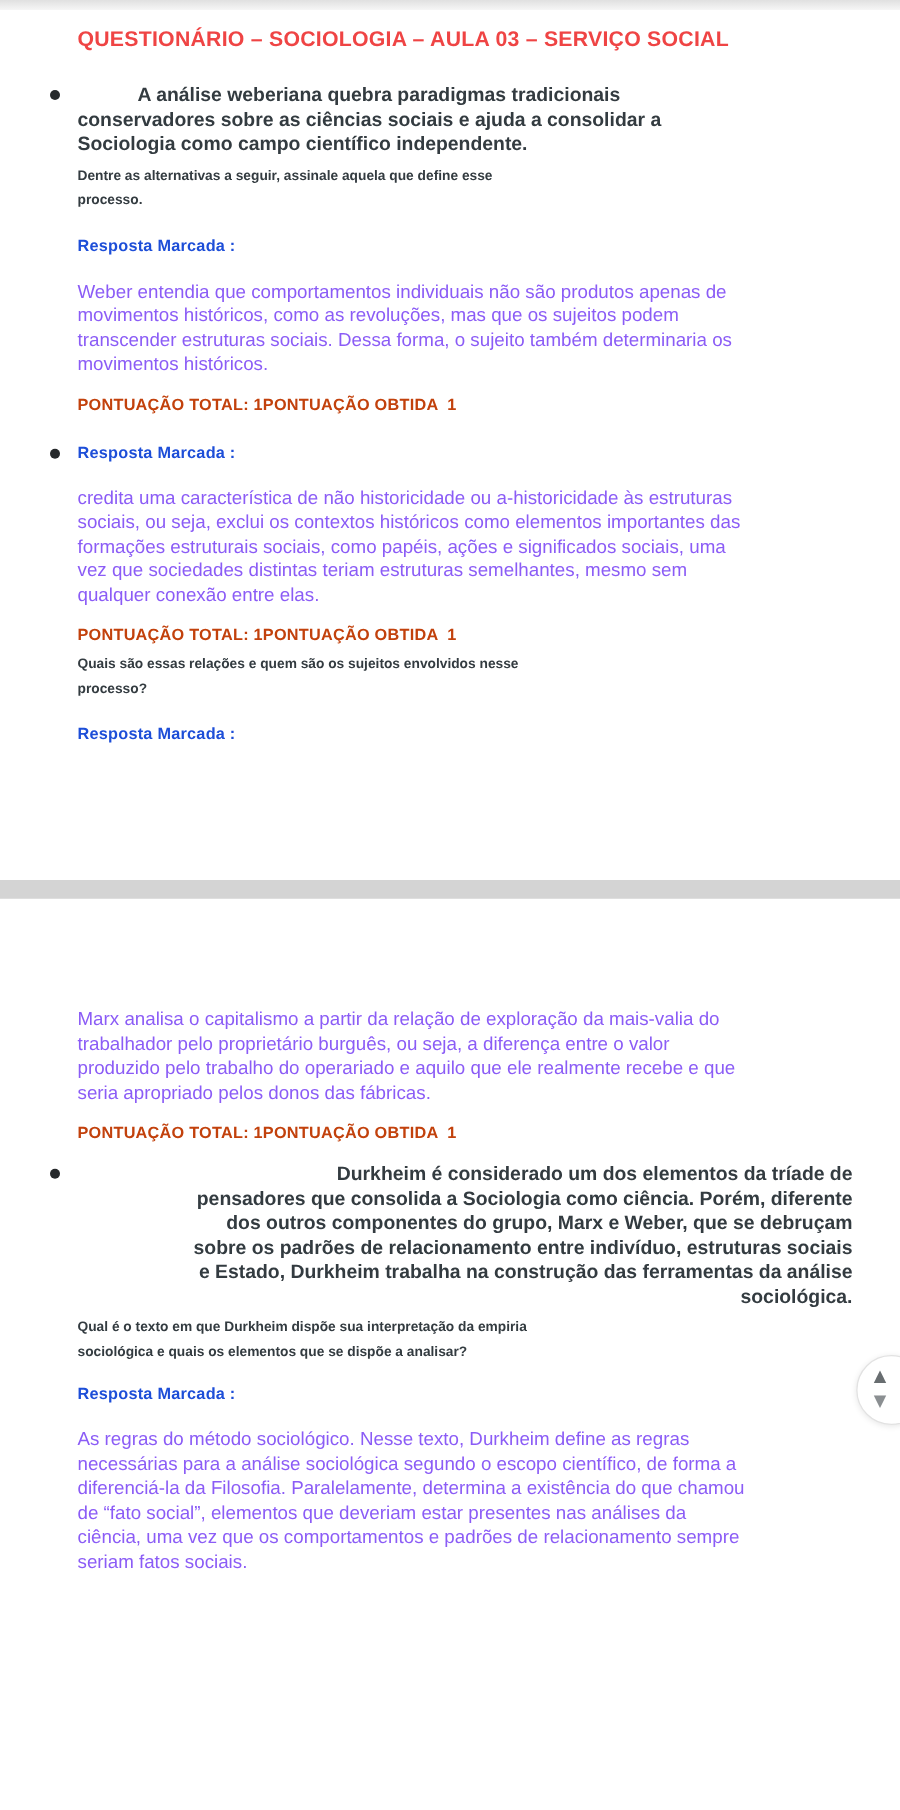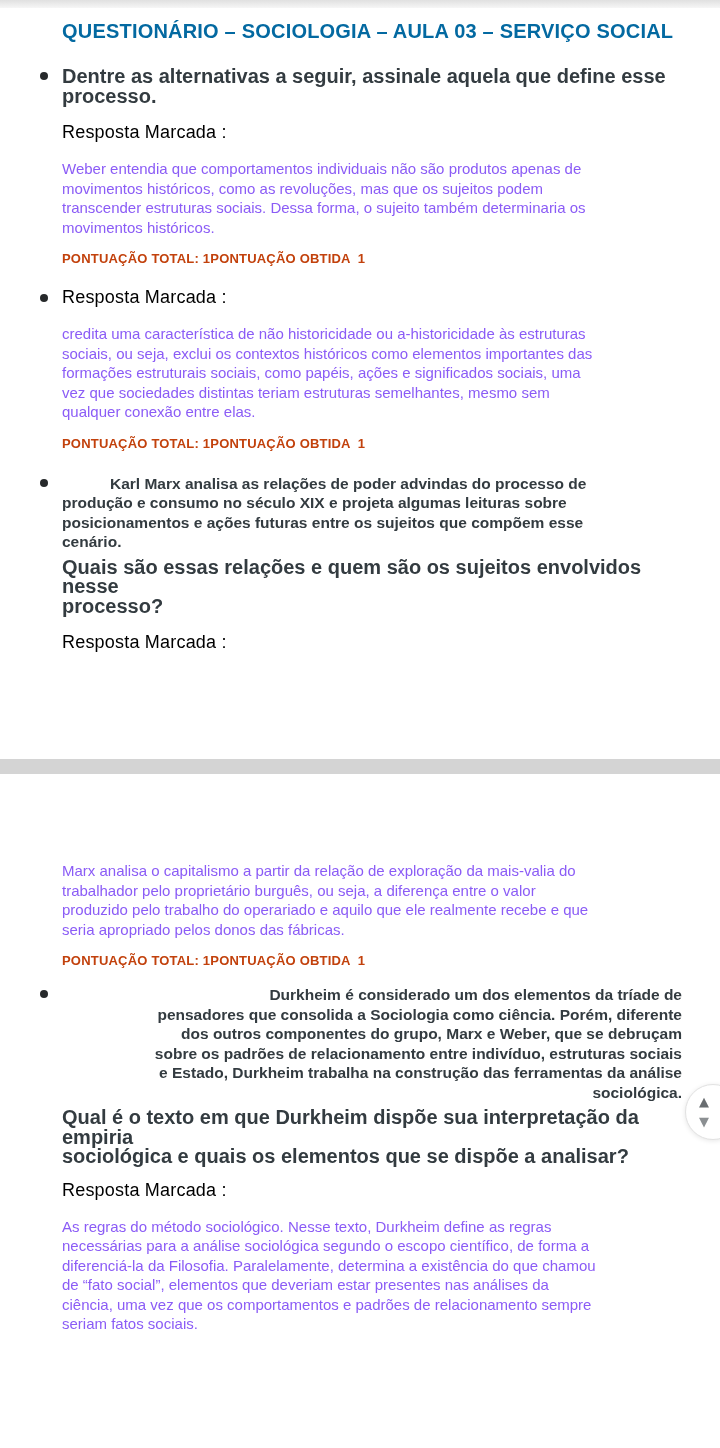--- a/index.html
+++ b/index.html
@@ -4,40 +4,40 @@
 <style>
   * { margin:0; padding:0; box-sizing:border-box; }
   html,body { background:#fff; }
   body {
     width:720px; height:1448px; overflow:hidden; position:relative;
     font-family:"Liberation Sans","DejaVu Sans",sans-serif;
   }
   .top-strip { height:8px; background:linear-gradient(180deg,#e0e0e0,#f6f6f6); }
   .content { padding:0 38px 0 62px; }
   .page-title {
-    margin-top:12px; font-size:20px; font-weight:bold; color:#0369a1;
+    margin-top:12px; font-size:17px; font-weight:bold; color:#ef4444;
     line-height:23px; letter-spacing:.2px; white-space:pre-line;
   }
   .question { }
   .prompt {
     position:relative; margin-top:22px; font-size:15.5px; font-weight:bold;
     color:#333b40; line-height:19.5px; white-space:pre-line; text-indent:48px;
   }
   .question-first .prompt { margin-top:24px; }
   .q4 .prompt { margin-top:16px;text-align:right; }
   .bullet {
     position:absolute; left:-22px; top:5px; width:8px; height:8px;
     border-radius:50%; background:#26292b; display:block;
   }
   .subprompt {
-    margin-top:6px; font-size:20px; font-weight:bold; color:#333b40;
+    margin-top:6px; font-size:11px; font-weight:bold; color:#333b40;
     line-height:19.5px; white-space:pre-line;
   }
   .label {
-    margin-top:18px; font-size:18px; font-weight:normal; color:#000000;
+    margin-top:18px; font-size:13px; font-weight:bold; color:#1d4ed8;
     line-height:16px; letter-spacing:.2px;
   }
   .q4 .label.resposta { margin-top:15px; }
   .answer {
     margin-top:19px; font-size:15px; color:#8b5cf6; line-height:19.5px;
     white-space:pre-line;
   }
   .score {
     margin-top:14px; font-size:13px; font-weight:bold; color:#c2410c;
     line-height:16px; letter-spacing:.2px; white-space:pre;
@@ -62,21 +62,23 @@
 </head>
 <body>
 
 <div class="top-strip"></div>
 
 <div class="content">
 
   <h1 class="page-title">QUESTIONÁRIO – SOCIOLOGIA – AULA 03 – SERVIÇO SOCIAL</h1>
 
   <div class="question question-first">
-    <p class="prompt"><span class="bullet"></span></p>
+    <p class="prompt"><span class="bullet"></span><span>A análise weberiana quebra paradigmas tradicionais
+conservadores sobre as ciências sociais e ajuda a consolidar a
+Sociologia como campo científico independente.</span></p>
     <p class="subprompt">Dentre as alternativas a seguir, assinale aquela que define esse
 processo.</p>
     <p class="label resposta">Resposta Marcada :</p>
     <p class="answer">Weber entendia que comportamentos individuais não são produtos apenas de
 movimentos históricos, como as revoluções, mas que os sujeitos podem
 transcender estruturas sociais. Dessa forma, o sujeito também determinaria os
 movimentos históricos.</p>
     <p class="score">PONTUAÇÃO TOTAL: 1PONTUAÇÃO OBTIDA  1</p>
   </div>
 
@@ -85,24 +87,20 @@
     <p class="label resposta">Resposta Marcada :</p>
     <p class="answer">credita uma característica de não historicidade ou a-historicidade às estruturas
 sociais, ou seja, exclui os contextos históricos como elementos importantes das
 formações estruturais sociais, como papéis, ações e significados sociais, uma
 vez que sociedades distintas teriam estruturas semelhantes, mesmo sem
 qualquer conexão entre elas.</p>
     <p class="score">PONTUAÇÃO TOTAL: 1PONTUAÇÃO OBTIDA  1</p>
   </div>
 
   <div class="question">
-    <p class="prompt"><span class="bullet"></span><span>Karl Marx analisa as relações de poder advindas do processo de
-produção e consumo no século XIX e projeta algumas leituras sobre
-posicionamentos e ações futuras entre os sujeitos que compõem esse
-cenário.</span></p>
     <p class="subprompt">Quais são essas relações e quem são os sujeitos envolvidos nesse
 processo?</p>
     <p class="label resposta">Resposta Marcada :</p>
     <div class="gray-band"></div>
     <p class="answer after-band">Marx analisa o capitalismo a partir da relação de exploração da mais-valia do
 trabalhador pelo proprietário burguês, ou seja, a diferença entre o valor
 produzido pelo trabalho do operariado e aquilo que ele realmente recebe e que
 seria apropriado pelos donos das fábricas.</p>
     <p class="score">PONTUAÇÃO TOTAL: 1PONTUAÇÃO OBTIDA  1</p>
   </div>

